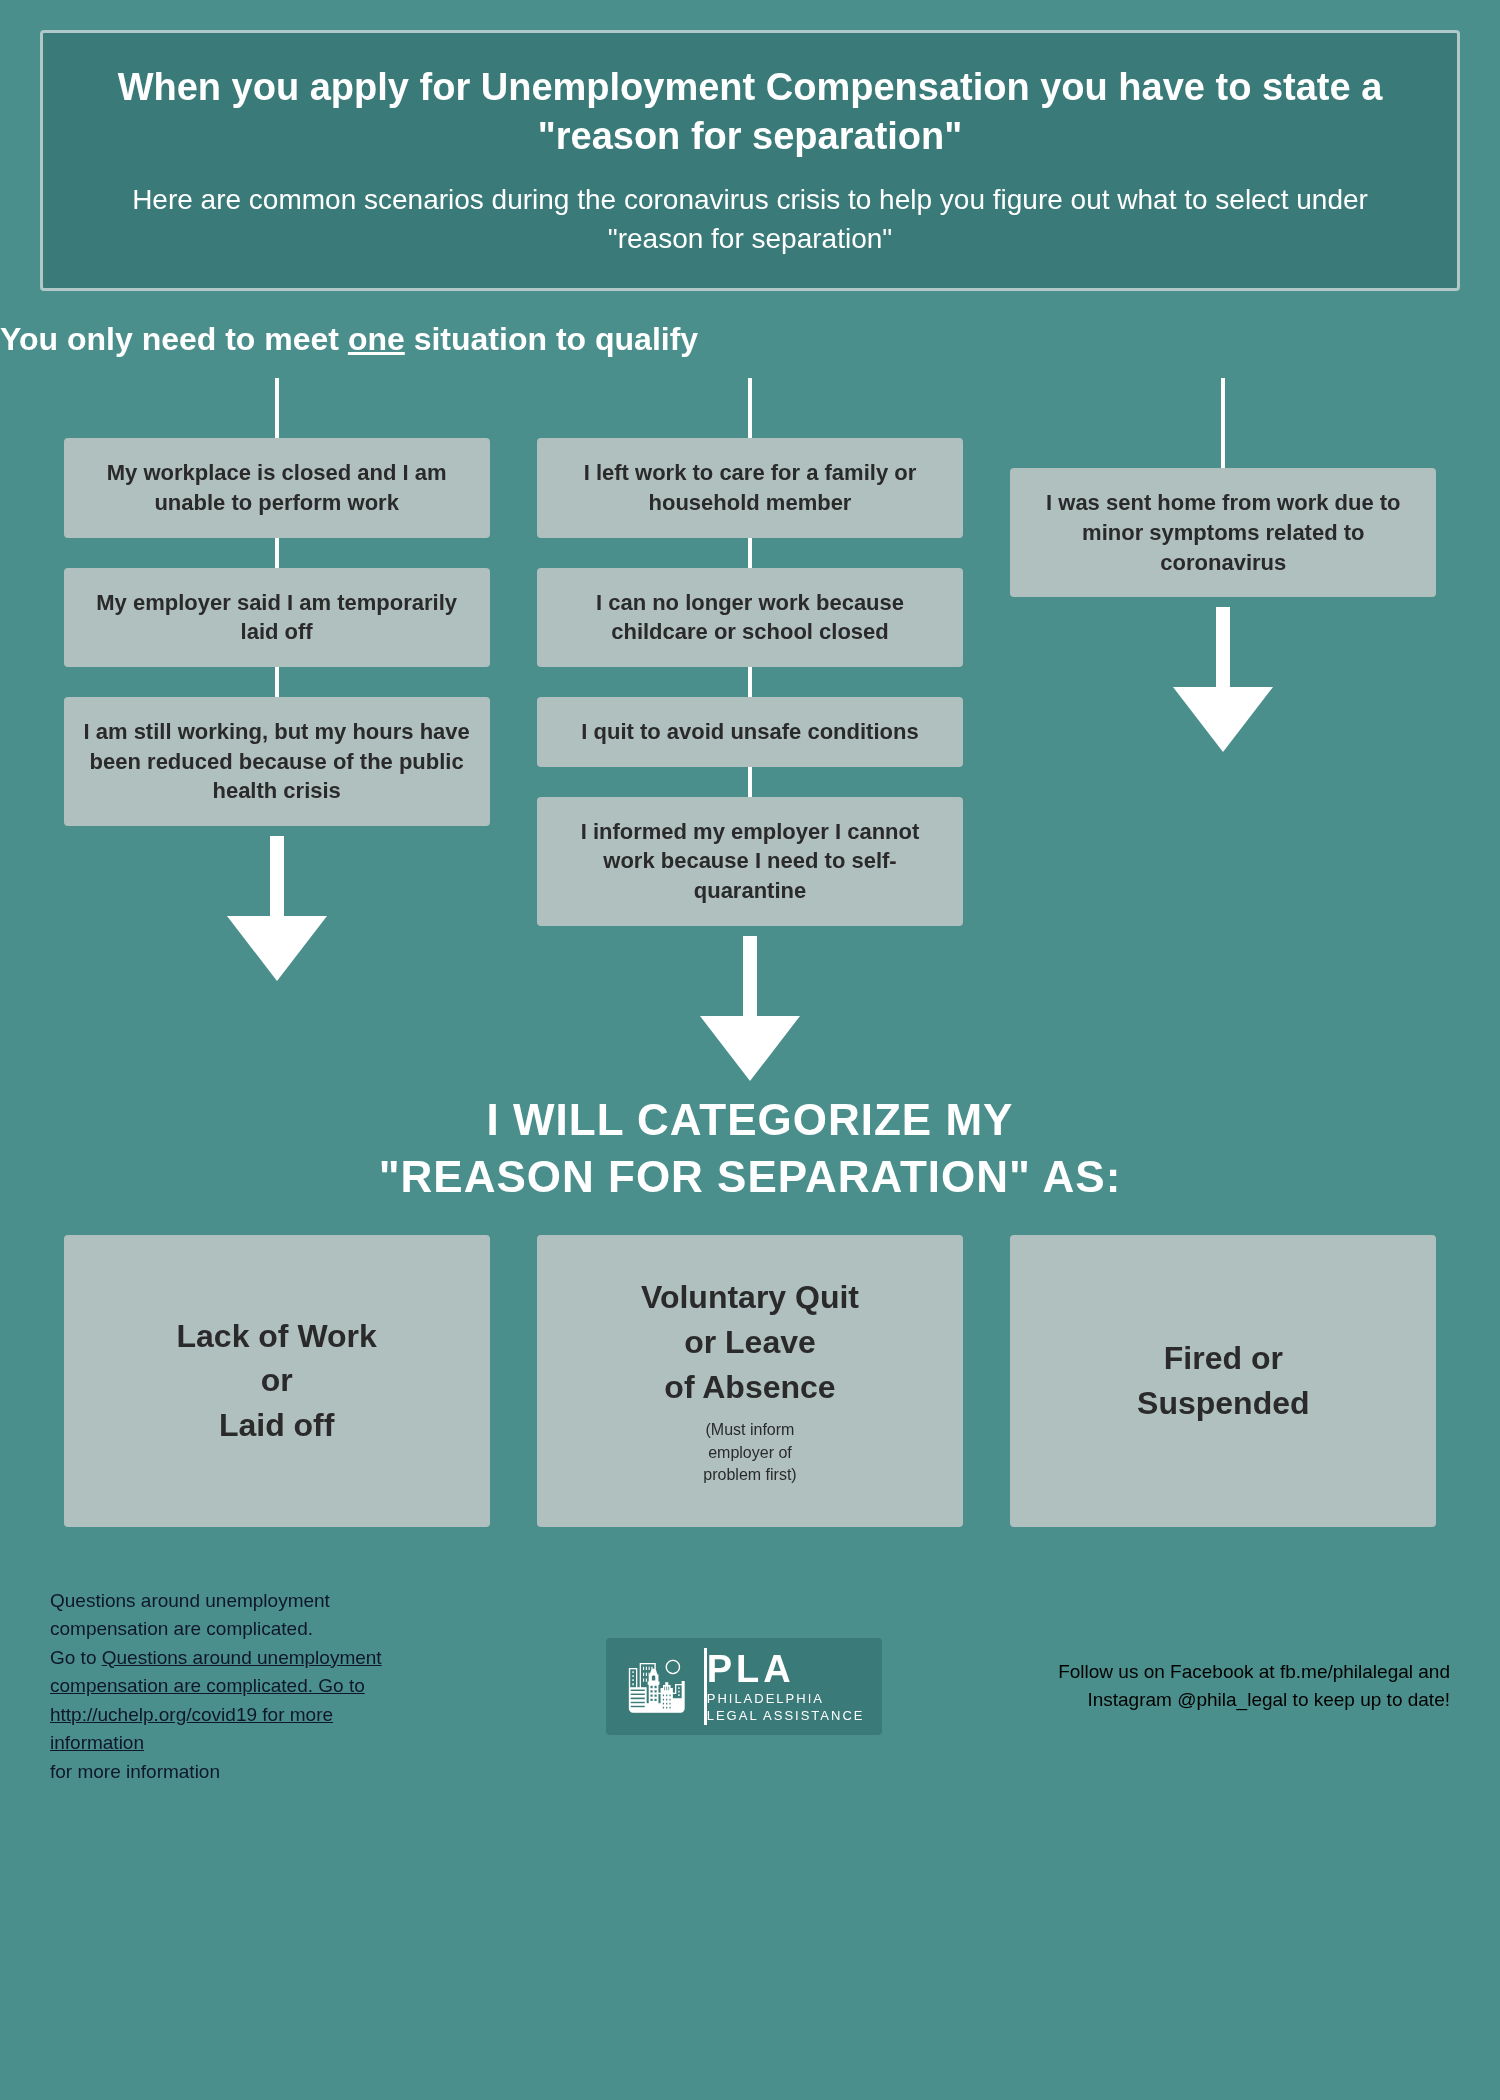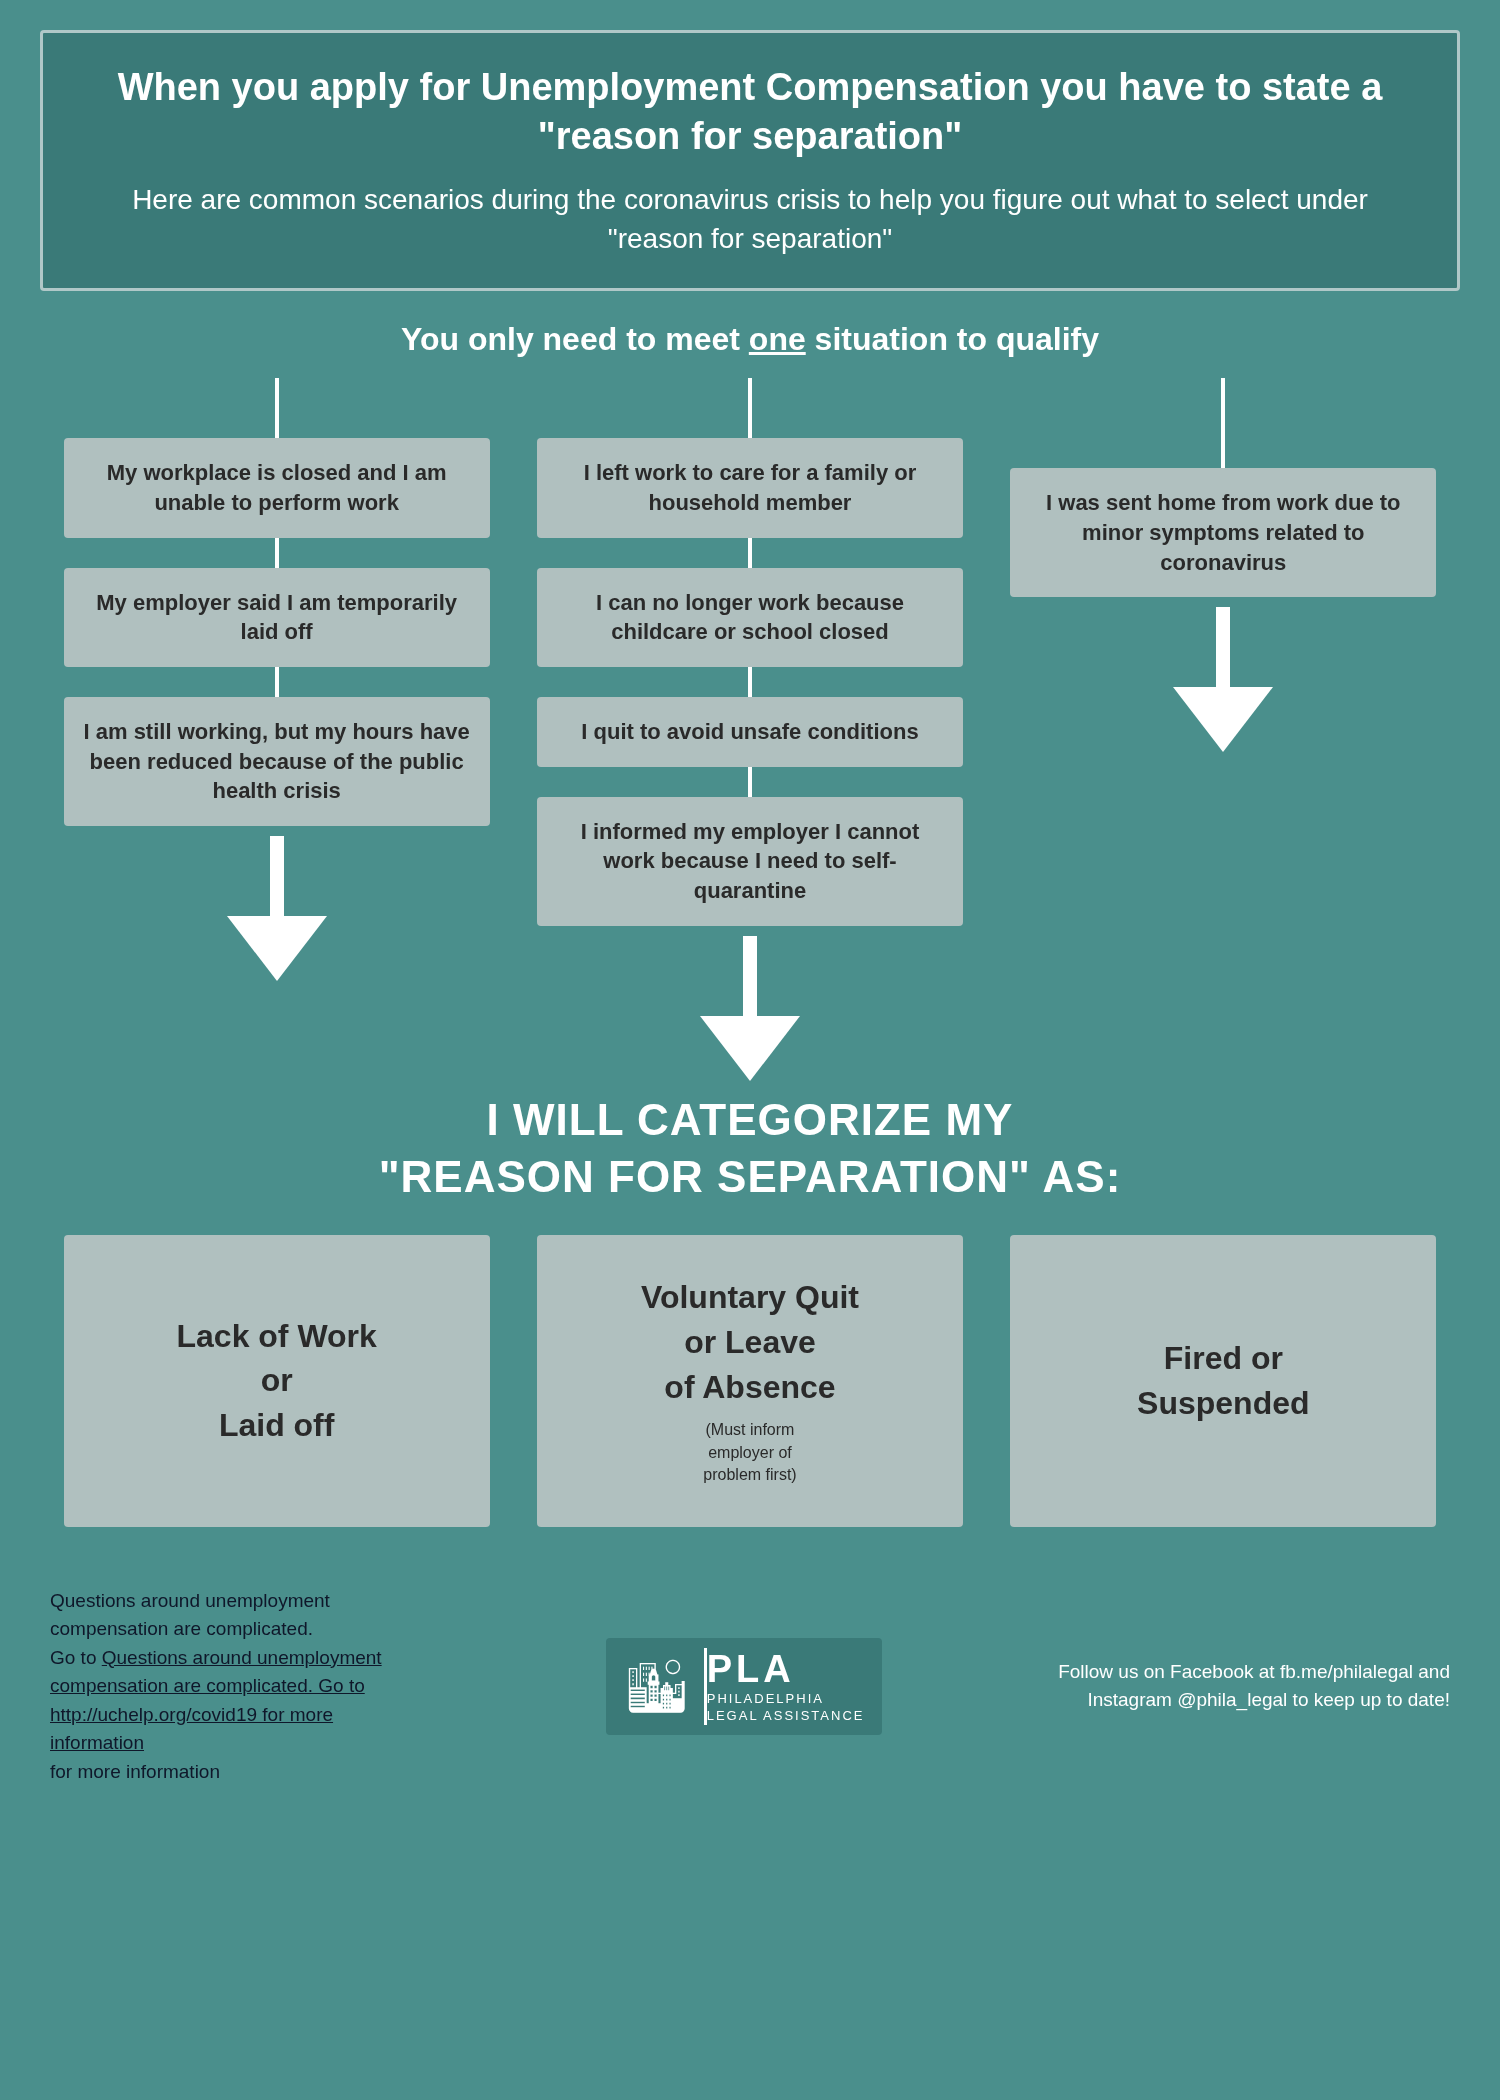--- a/index.html
+++ b/index.html
@@ -28,21 +28,20 @@
       margin-bottom: 18px;
     }
     .header-subtitle {
       font-size: 28px;
       color: #ffffff;
       line-height: 1.4;
     }
 
     
     .qualify-section {
-      text-align: center;
       margin: 30px 0 2px 0;
       font-size: 32px;
       font-weight: bold;
       color: #ffffff;
     }
     .qualify-section u {
       text-decoration: underline;
     }
 
     
@@ -202,21 +201,21 @@
     .pla-full {
       font-size: 13px;
       color: #ffffff;
       letter-spacing: 2px;
       line-height: 1.3;
       text-transform: uppercase;
     }
 
     .footer-right {
       font-size: 19px;
-      color: #ffffff;
+      color: #000000;
       max-width: 420px;
       text-align: right;
       line-height: 1.5;
     }
   </style>
 </head>
 <body>
 
 <div class="header">
   <div class="header-title">When you apply for Unemployment Compensation you have to state a "reason for separation"</div>

